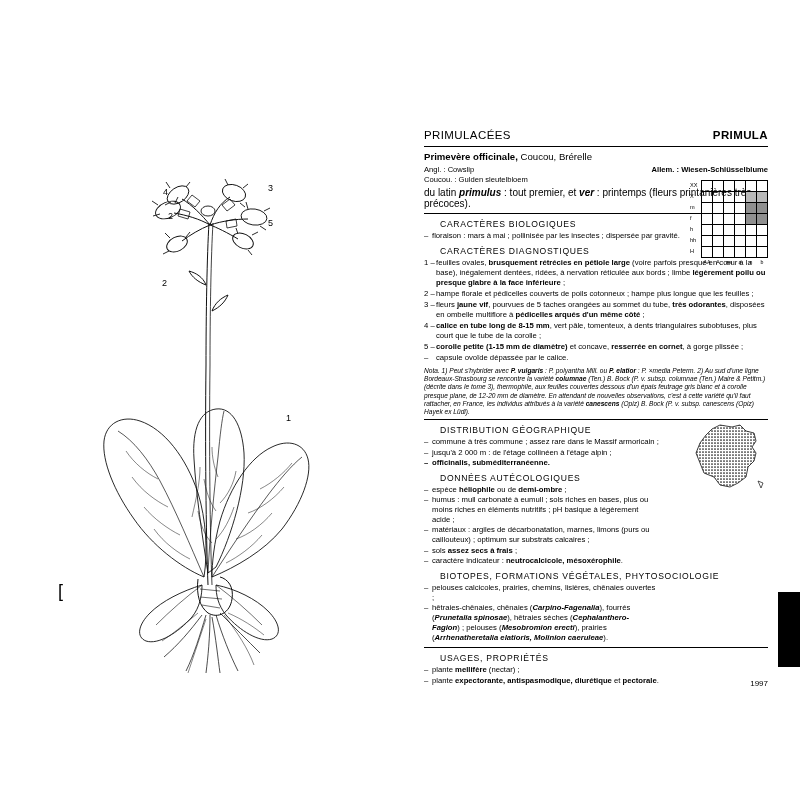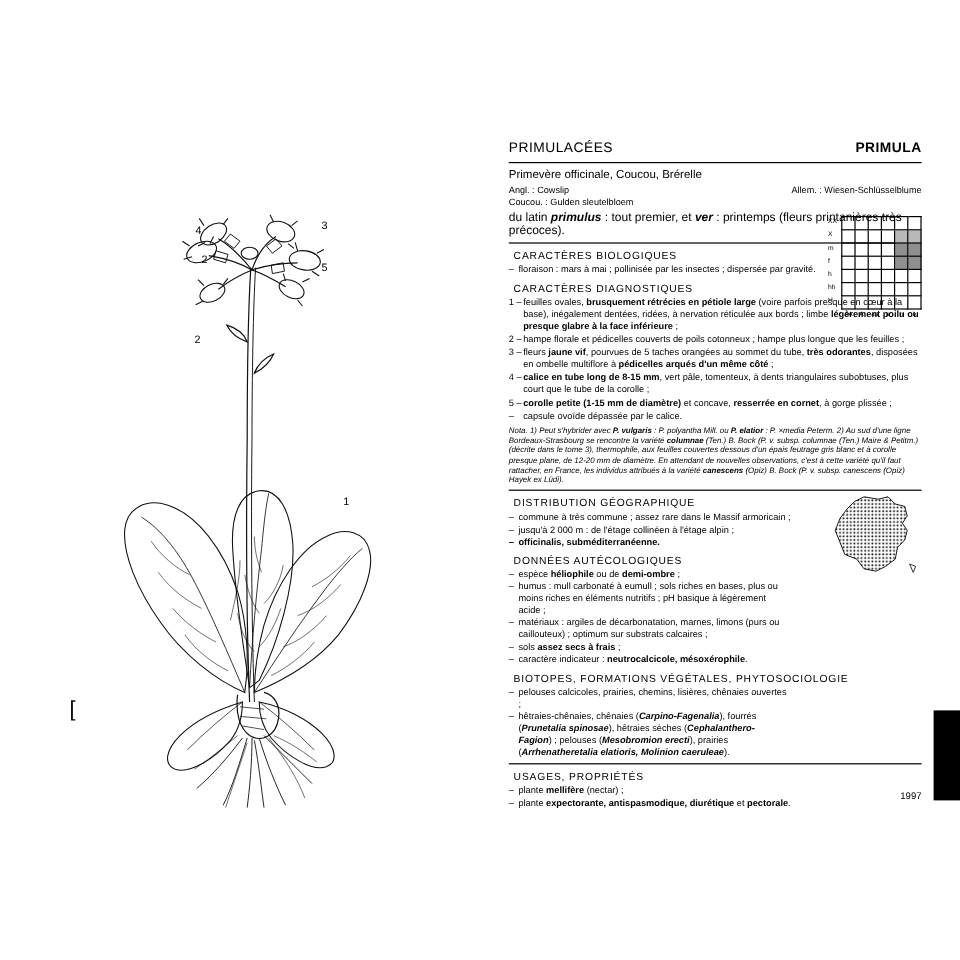--- a/index.html
+++ b/index.html
@@ -31,21 +31,21 @@
   .sciname b{font-weight:bold;}
   .frname{font-size:9.6px;font-weight:bold;margin-bottom:3px;}
   .frname span{font-weight:normal;}
   .langs{font-size:7.6px;display:flex;justify-content:space-between;margin-bottom:1px;text-align:right;}
   .langs .l{white-space:nowrap;}
   .etym{font-size:10px;margin:3px 0 4px 0;}
   .etym b{font-weight:bold;font-style:italic;}
 
   h2.sec{
     font-size:8.6px;font-weight:normal;letter-spacing:.7px;
-    margin:5px 0 2px 4px;
+    margin:5px 0 2px 16px;
   }
   ul.lst{margin:0;padding:0;list-style:none;}
   ul.lst li{
     font-size:7.7px;line-height:1.28;padding-left:8px;position:relative;
     margin-bottom:.5px;
   }
   ul.lst li:before{content:"–";position:absolute;left:0;top:0;}
   ul.lst li b{font-weight:bold;}
   ul.lst li i{}
 
@@ -70,21 +70,21 @@
   table.eco td{
     width:10px;height:10px;border:.6px solid #000;font-size:5.2px;
     text-align:center;vertical-align:middle;padding:0;line-height:1;
   }
   table.eco td.hdr{border:none;width:10px;}
   table.eco td.lbl{border:none;text-align:left;font-size:5.6px;padding-right:1px;}
   table.eco td.fill1{background:#b9b9b9;}
   table.eco td.fill2{background:#8f8f8f;}
 
   .pagenum{
-    position:absolute;right:32px;bottom:132px;font-size:8px;
+    position:absolute;right:32px;bottom:112px;font-size:8px;
   }
   .blackbar{
     position:absolute;right:0;top:592px;width:22px;height:75px;background:#000;
   }
   .bracket{
     position:absolute;left:58px;top:582px;font-size:18px;line-height:1;
   }
 </style>
 </head>
 <body>
@@ -206,35 +206,35 @@
     <div class="lbl" style="left:128px;top:96px;">2</div>
     <div class="lbl" style="left:228px;top:103px;">5</div>
     <div class="lbl" style="left:122px;top:163px;">2</div>
     <div class="lbl" style="left:246px;top:298px;">1</div>
   </div>
 
   <div class="bracket">[</div>
 
   <div class="col">
 
-    <div style="position:relative;height:14px;">
+    <div style="position:relative;height:14px;margin-top:11px;">
       <div class="family">PRIMULACÉES</div>
       <div class="genus">PRIMULA</div>
     </div>
     <div class="rule"></div>
 
 
     <div class="frname">
-      <span style="font-weight:normal">Primevère officinale,</span>
+      <span style="font-weight:bold">Primevère officinale,</span>
       <span>Coucou, Brérelle</span>
     </div>
 
     <div class="langs">
       <span class="l">Angl. : Cowslip</span>
-      <span class="l" style="font-weight:normal">Allem. : Wiesen-Schlüsselblume</span>
+      <span class="l" style="font-weight:bold">Allem. : Wiesen-Schlüsselblume</span>
     </div>
     <div class="langs">
       <span class="l">Coucou. : Gulden sleutelbloem</span>
       <span></span>
     </div>
 
     <div class="etym">
       du latin <b>primulus</b> : tout premier, et <b>ver</b> : printemps (fleurs printanières très précoces).
     </div>
     <div class="rule thin"></div>

